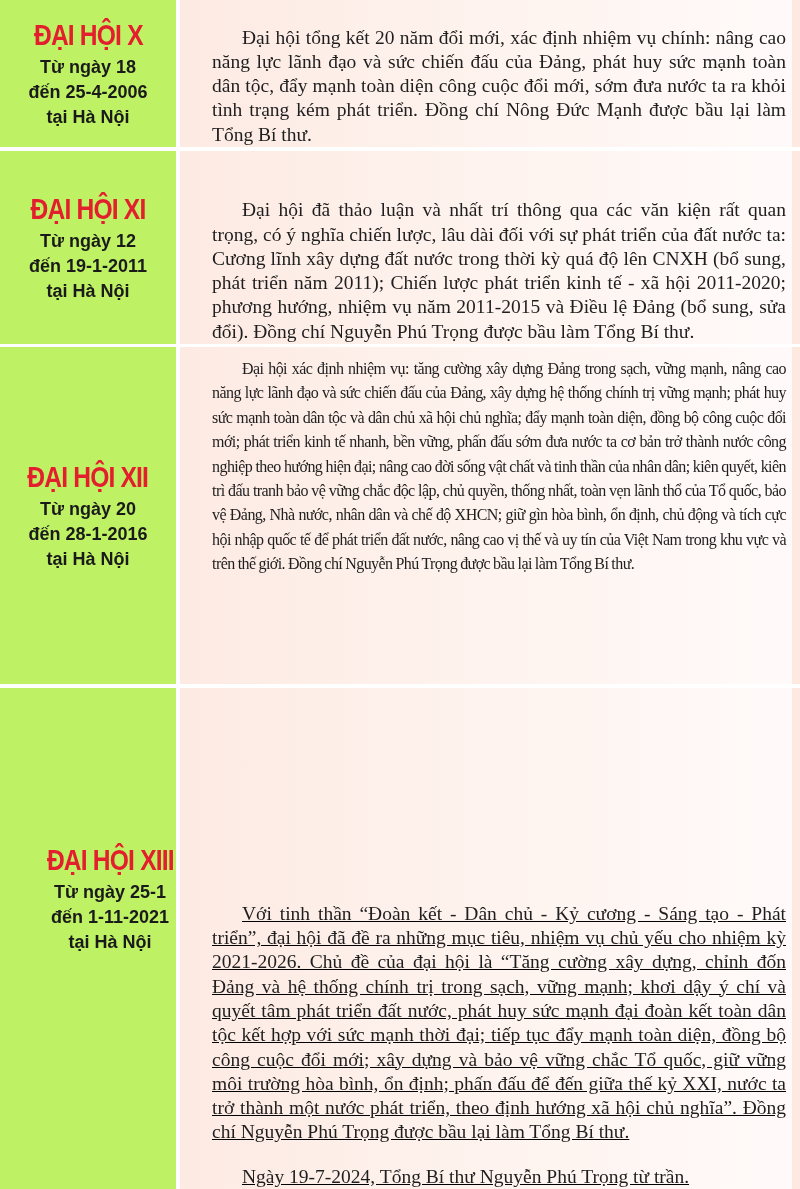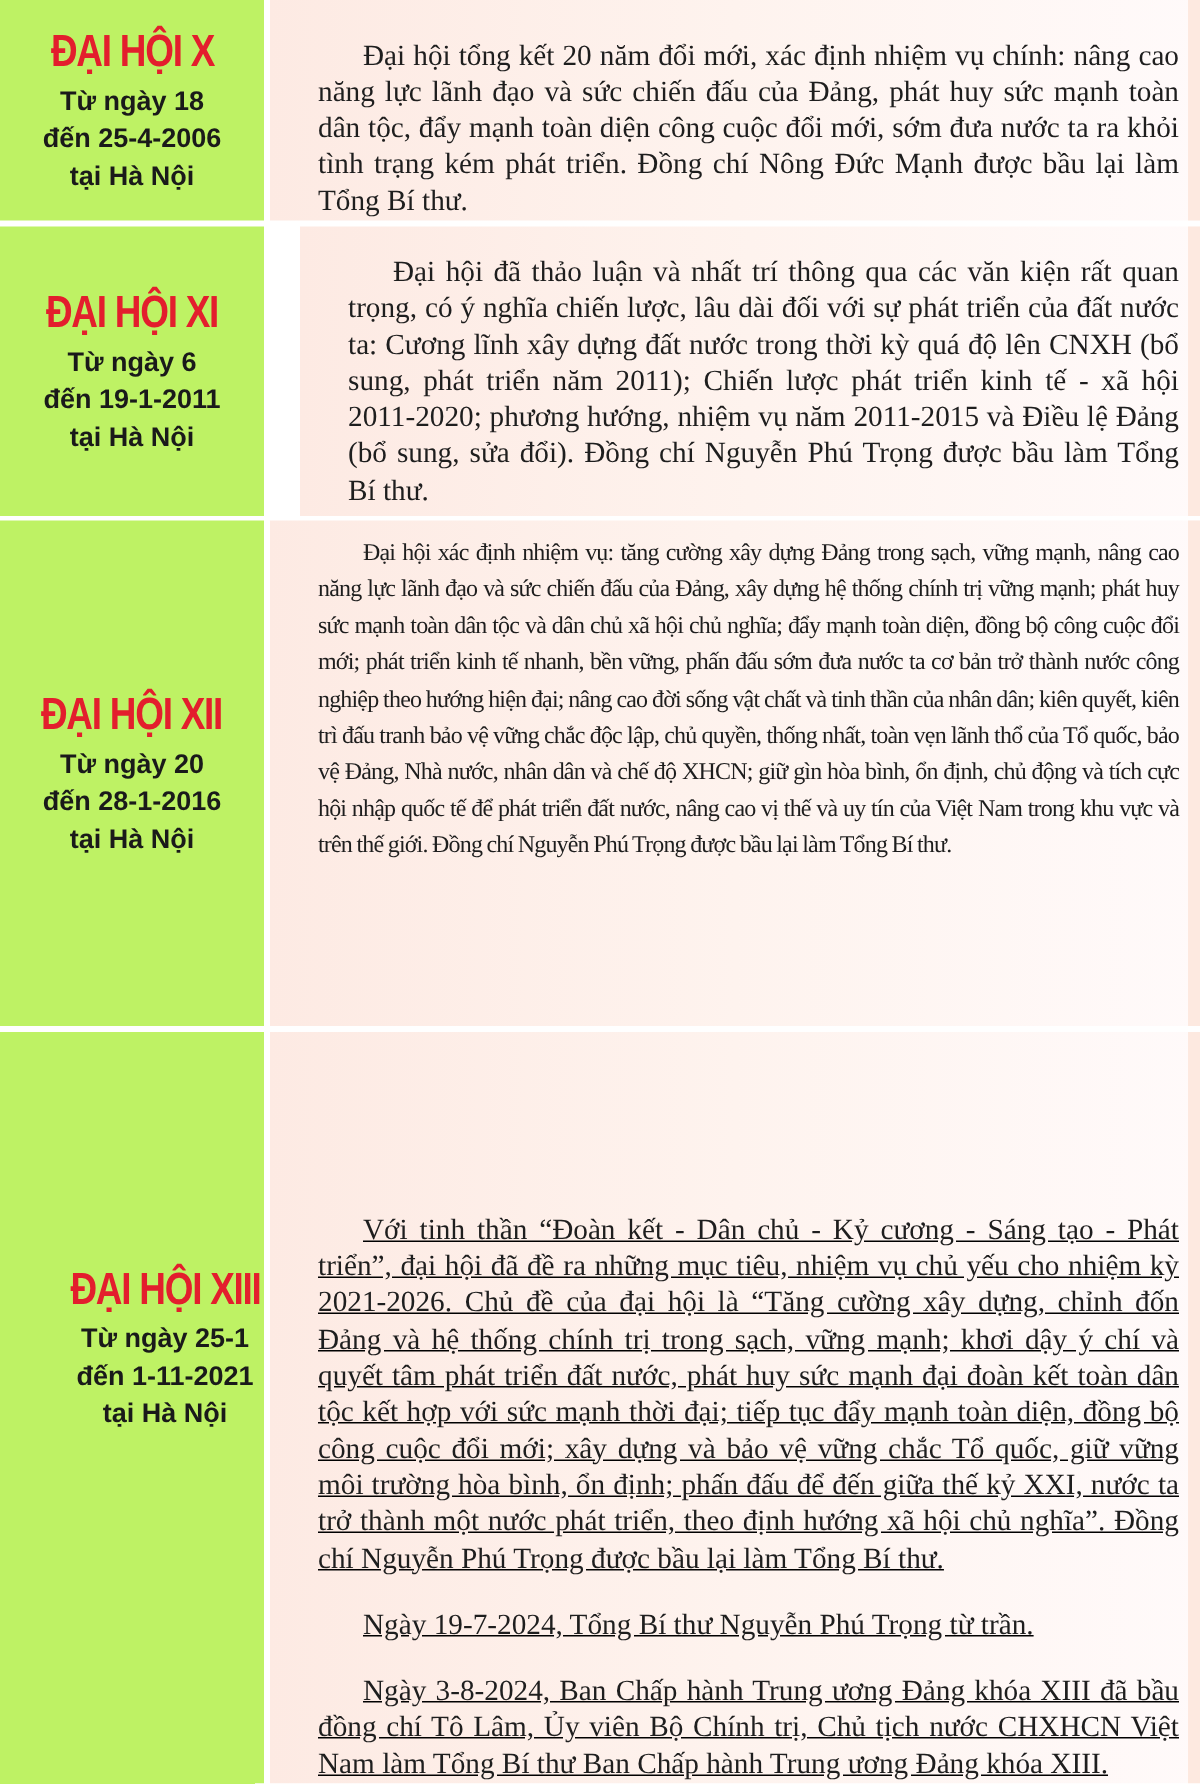--- a/index.html
+++ b/index.html
@@ -92,21 +92,21 @@
     }
     .para + .para { margin-top: 20px; }
 
     .row-1 { top: 0; height: 147px; }
     .row-2 { top: 151px; height: 193px; }
     .row-3 { top: 347px; height: 337px; }
     .row-4 { top: 688px; height: 501px; }
 
     .row-1 .right { justify-content: flex-end; padding-top: 12px; }
     .row-1 .left { padding-top: 0; }
-    .row-2 .right { justify-content: center; padding-top: 15px; margin-left: 20px; }
+    .row-2 .right { justify-content: flex-end; padding-top: 15px; }
     .row-3 .right { justify-content: flex-start; padding-top: 10px; }
     .row-4 .right { justify-content: flex-end; padding-top: 56px; text-decoration: underline; }
     .row-4 .left { padding-bottom: 80px; padding-left: 44px; }
   </style>
 </head>
 <body>
 
 <div class="table">
 
   <div class="row row-1">
@@ -118,21 +118,21 @@
     </div>
     <div class="gap"></div>
     <div class="right">
       <p class="para">Đại hội tổng kết 20 năm đổi mới, xác định nhiệm vụ chính: nâng cao năng lực lãnh đạo và sức chiến đấu của Đảng, phát huy sức mạnh toàn dân tộc, đẩy mạnh toàn diện công cuộc đổi mới, sớm đưa nước ta ra khỏi tình trạng kém phát triển. Đồng chí Nông Đức Mạnh được bầu lại làm Tổng Bí thư.</p>
     </div>
   </div>
 
   <div class="row row-2">
     <div class="left">
       <div class="title">ĐẠI HỘI XI</div>
-      <div class="sub">Từ ngày 6</div>
+      <div class="sub">Từ ngày 12</div>
       <div class="sub">đến 19-1-2011</div>
       <div class="sub">tại Hà Nội</div>
     </div>
     <div class="gap"></div>
     <div class="right">
       <p class="para">Đại hội đã thảo luận và nhất trí thông qua các văn kiện rất quan trọng, có ý nghĩa chiến lược, lâu dài đối với sự phát triển của đất nước ta: Cương lĩnh xây dựng đất nước trong thời kỳ quá độ lên CNXH (bổ sung, phát triển năm 2011); Chiến lược phát triển kinh tế - xã hội 2011-2020; phương hướng, nhiệm vụ năm 2011-2015 và Điều lệ Đảng (bổ sung, sửa đổi). Đồng chí Nguyễn Phú Trọng được bầu làm Tổng Bí thư.</p>
     </div>
   </div>
 
   <div class="row row-3">
@@ -152,17 +152,16 @@
     <div class="left">
       <div class="title">ĐẠI HỘI XIII</div>
       <div class="sub">Từ ngày 25-1</div>
       <div class="sub">đến 1-11-2021</div>
       <div class="sub">tại Hà Nội</div>
     </div>
     <div class="gap"></div>
     <div class="right">
       <p class="para">Với tinh thần “Đoàn kết - Dân chủ - Kỷ cương - Sáng tạo - Phát triển”, đại hội đã đề ra những mục tiêu, nhiệm vụ chủ yếu cho nhiệm kỳ 2021-2026. Chủ đề của đại hội là “Tăng cường xây dựng, chỉnh đốn Đảng và hệ thống chính trị trong sạch, vững mạnh; khơi dậy ý chí và quyết tâm phát triển đất nước, phát huy sức mạnh đại đoàn kết toàn dân tộc kết hợp với sức mạnh thời đại; tiếp tục đẩy mạnh toàn diện, đồng bộ công cuộc đổi mới; xây dựng và bảo vệ vững chắc Tổ quốc, giữ vững môi trường hòa bình, ổn định; phấn đấu để đến giữa thế kỷ XXI, nước ta trở thành một nước phát triển, theo định hướng xã hội chủ nghĩa”. Đồng chí Nguyễn Phú Trọng được bầu lại làm Tổng Bí thư.</p>
       <p class="para">Ngày 19-7-2024, Tổng Bí thư Nguyễn Phú Trọng từ trần.</p>
-      <p class="para">Ngày 3-8-2024, Ban Chấp hành Trung ương Đảng khóa XIII đã bầu đồng chí Tô Lâm, Ủy viên Bộ Chính trị, Chủ tịch nước CHXHCN Việt Nam làm Tổng Bí thư Ban Chấp hành Trung ương Đảng khóa XIII.</p>
     </div>
   </div>
 
 </div>
 
 </body></html>

